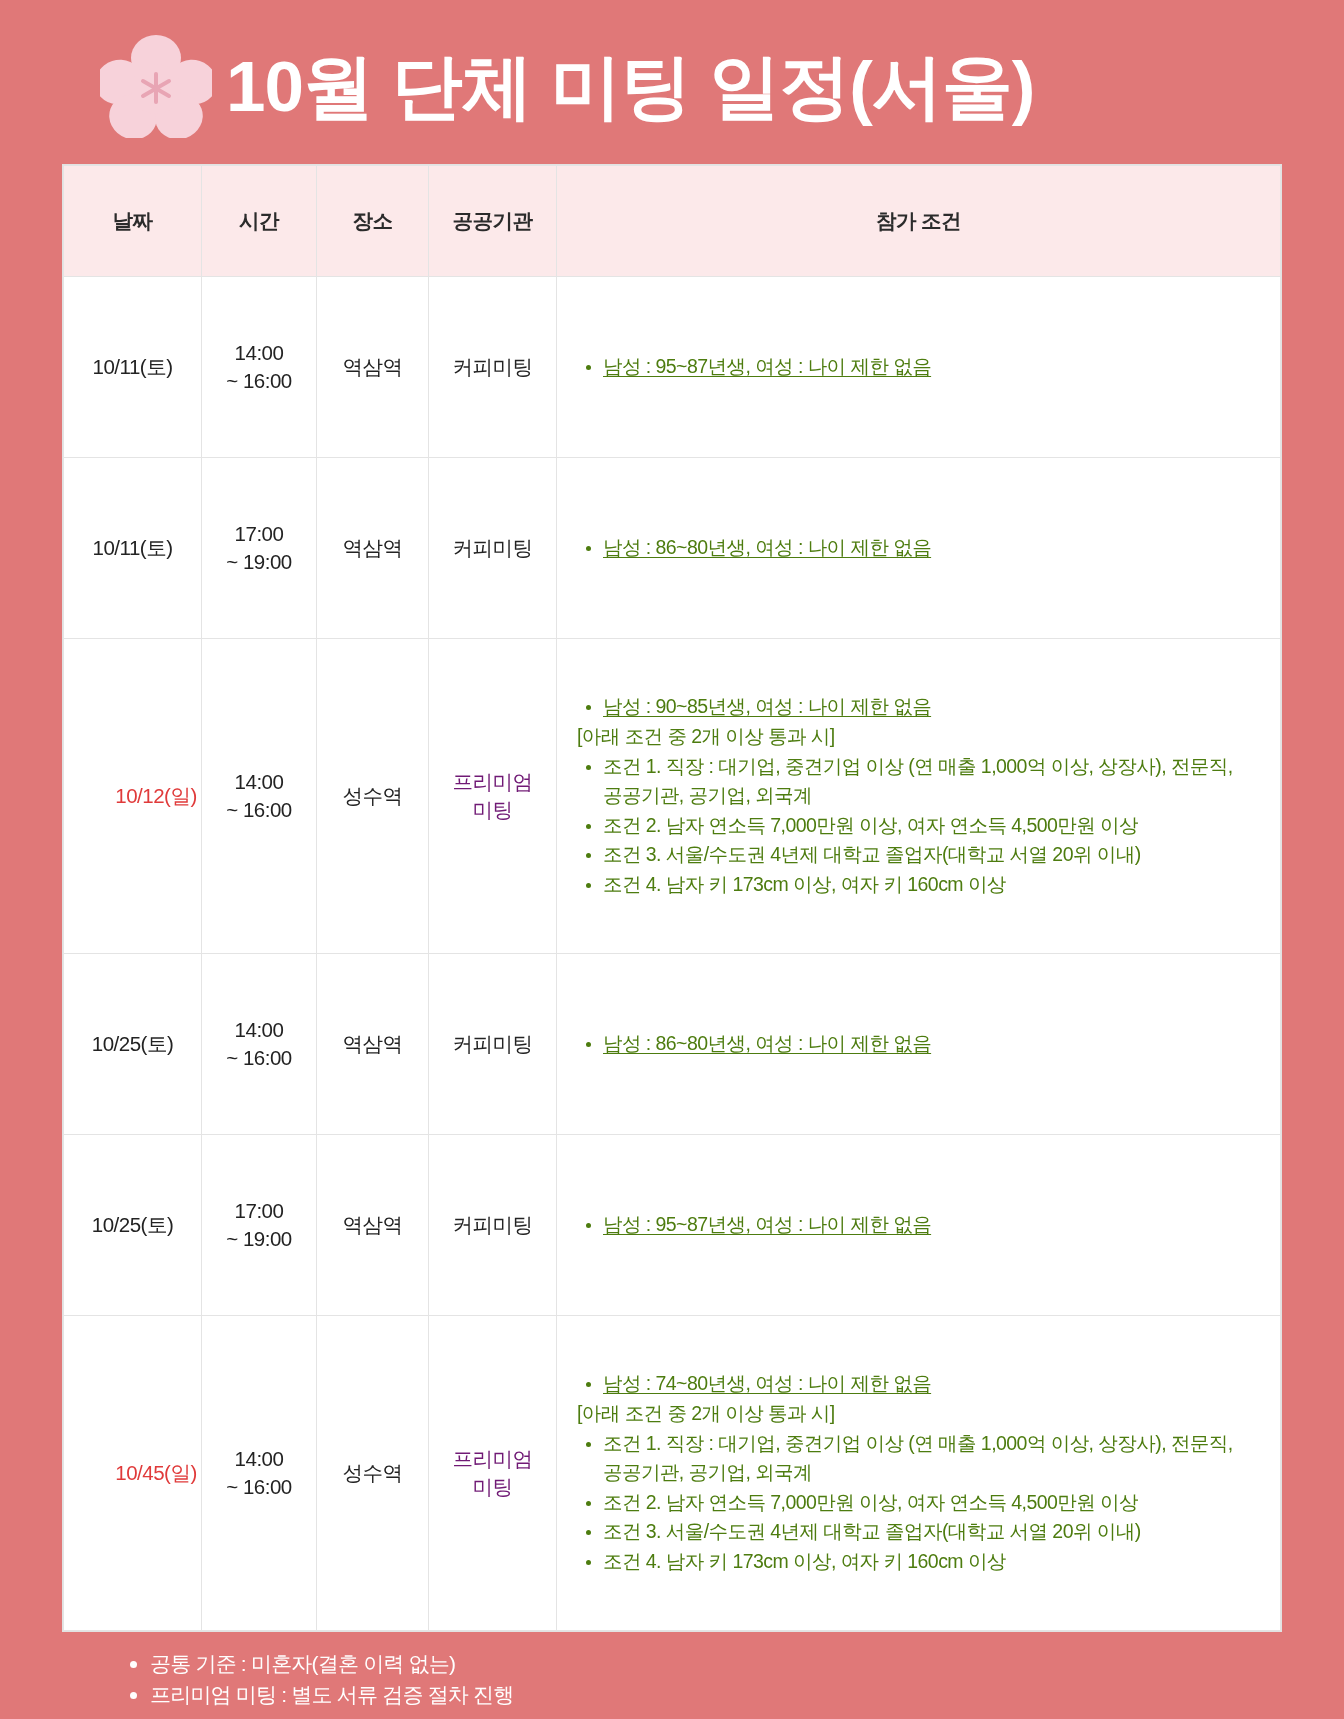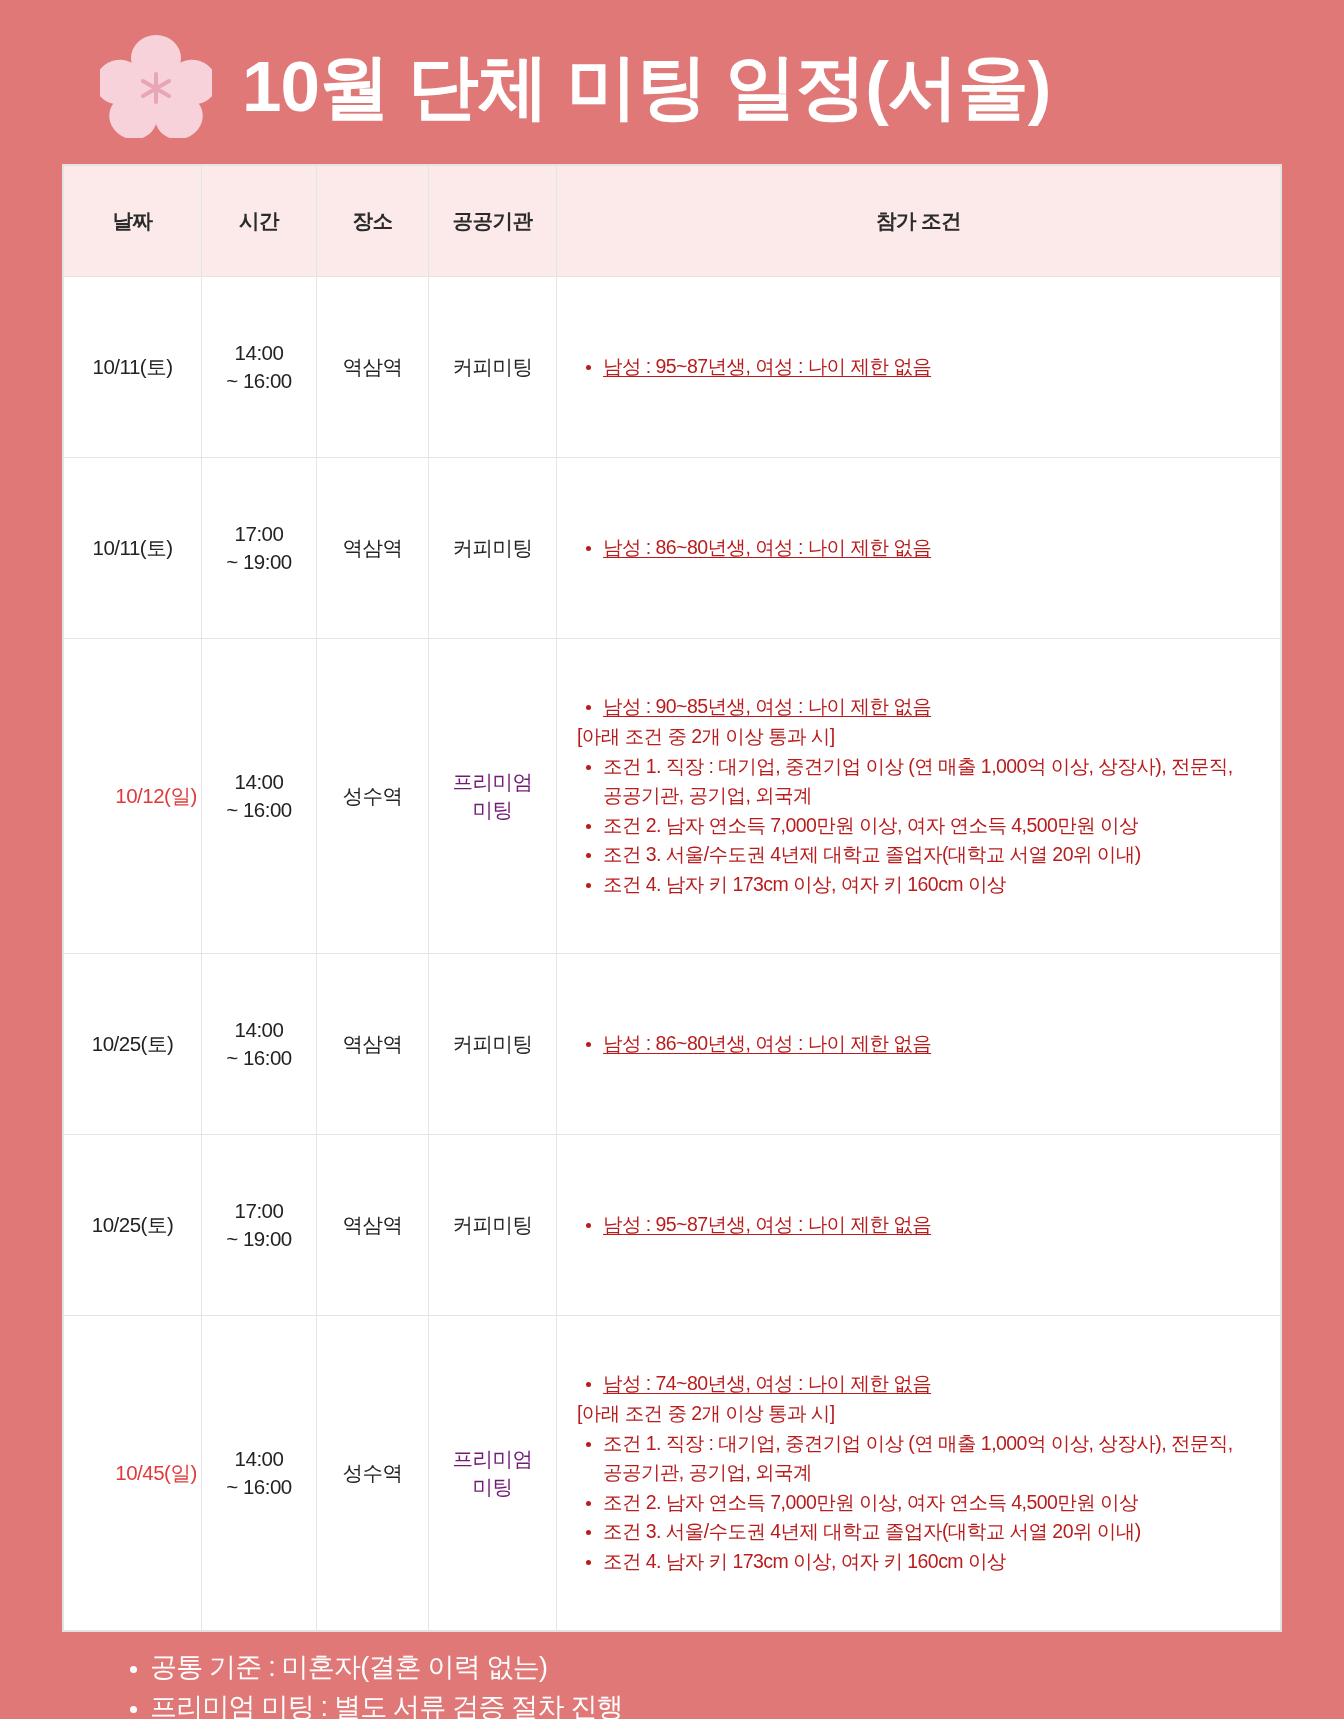--- a/index.html
+++ b/index.html
@@ -18,21 +18,21 @@
     min-height: 1719px;
     box-sizing: border-box;
     padding: 26px 62px 10px 62px;
     position: relative;
   }
 
   
   .header {
     display: flex;
     align-items: center;
-    gap: 30px;
+    gap: 14px;
     padding-left: 38px;
     height: 120px;
   }
   .flower {
     position: relative;
     width: 112px;
     height: 104px;
     flex: 0 0 112px;
   }
   .flower svg { display: block; }
@@ -81,21 +81,21 @@
     font-size: 20.5px;
     color: #232323;
     letter-spacing: -0.5px;
     line-height: 1.38;
   }
   td.date.sunday { color: #e03a3a; padding-left: 48px; }
   td.prog.premium { color: #701a75; }
   td.cond {
     padding: 16px 26px 16px 20px;
     font-size: 19.5px;
-    color: #b91c1c;
+    color: #4d7c0f;
     line-height: 1.52;
     letter-spacing: -0.55px;
   }
   td.cond ul {
     margin: 0;
     padding-left: 26px;
     list-style: disc;
   }
   td.cond li { margin: 0; }
   td.cond li::marker { font-size: 17px; }
@@ -114,21 +114,21 @@
     margin-top: 16px;
     padding-left: 58px;
     color: #ffffff;
   }
   .notes ul {
     margin: 0;
     padding-left: 30px;
     list-style: disc;
   }
   .notes li {
-    font-size: 27px;
+    font-size: 21px;
     line-height: 1.48;
     letter-spacing: -0.8px;
   }
   .notes li::marker { font-size: 22px; }
 </style>
 </head>
 <body>
 
 <div class="page">
 

